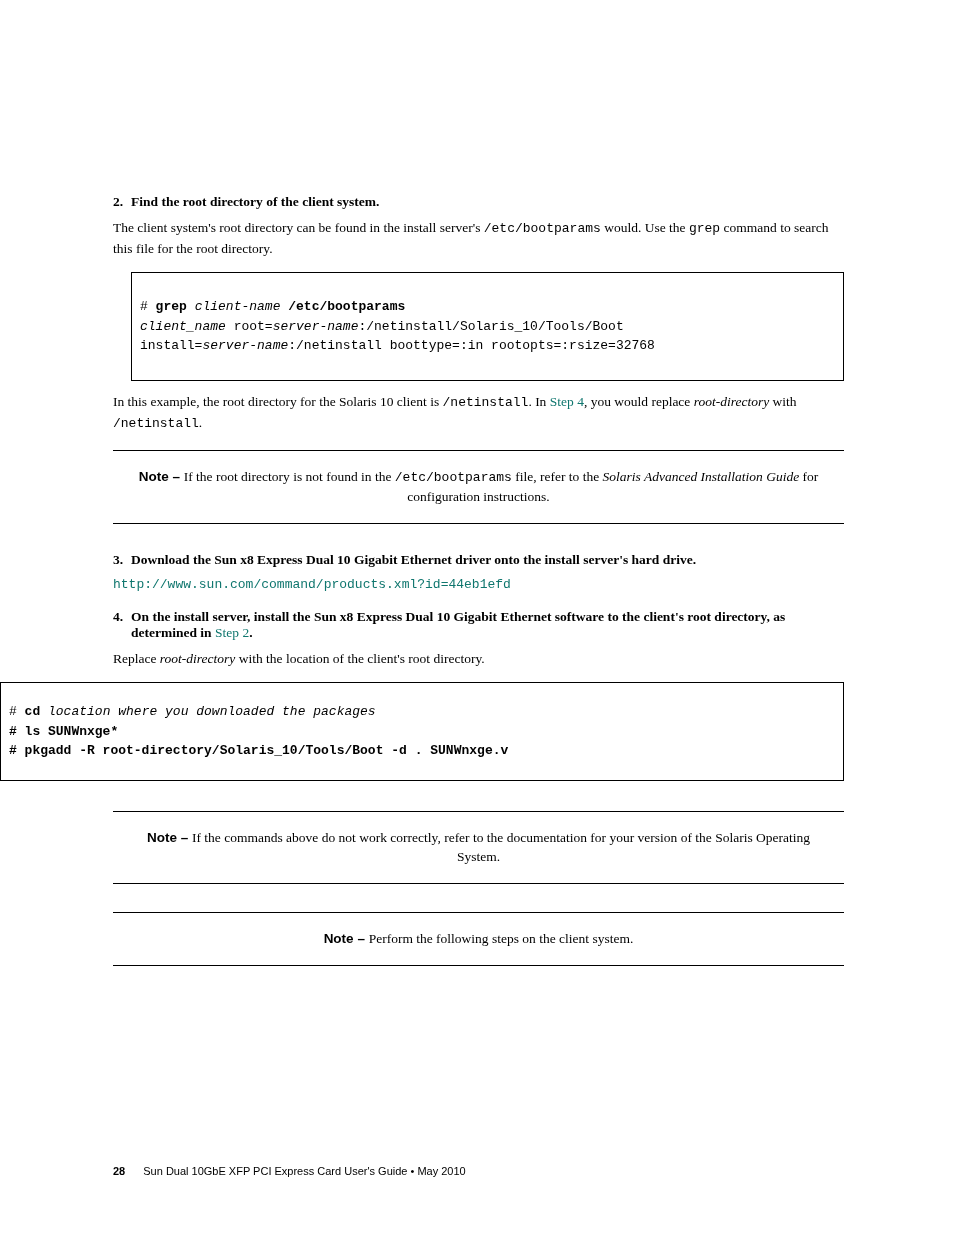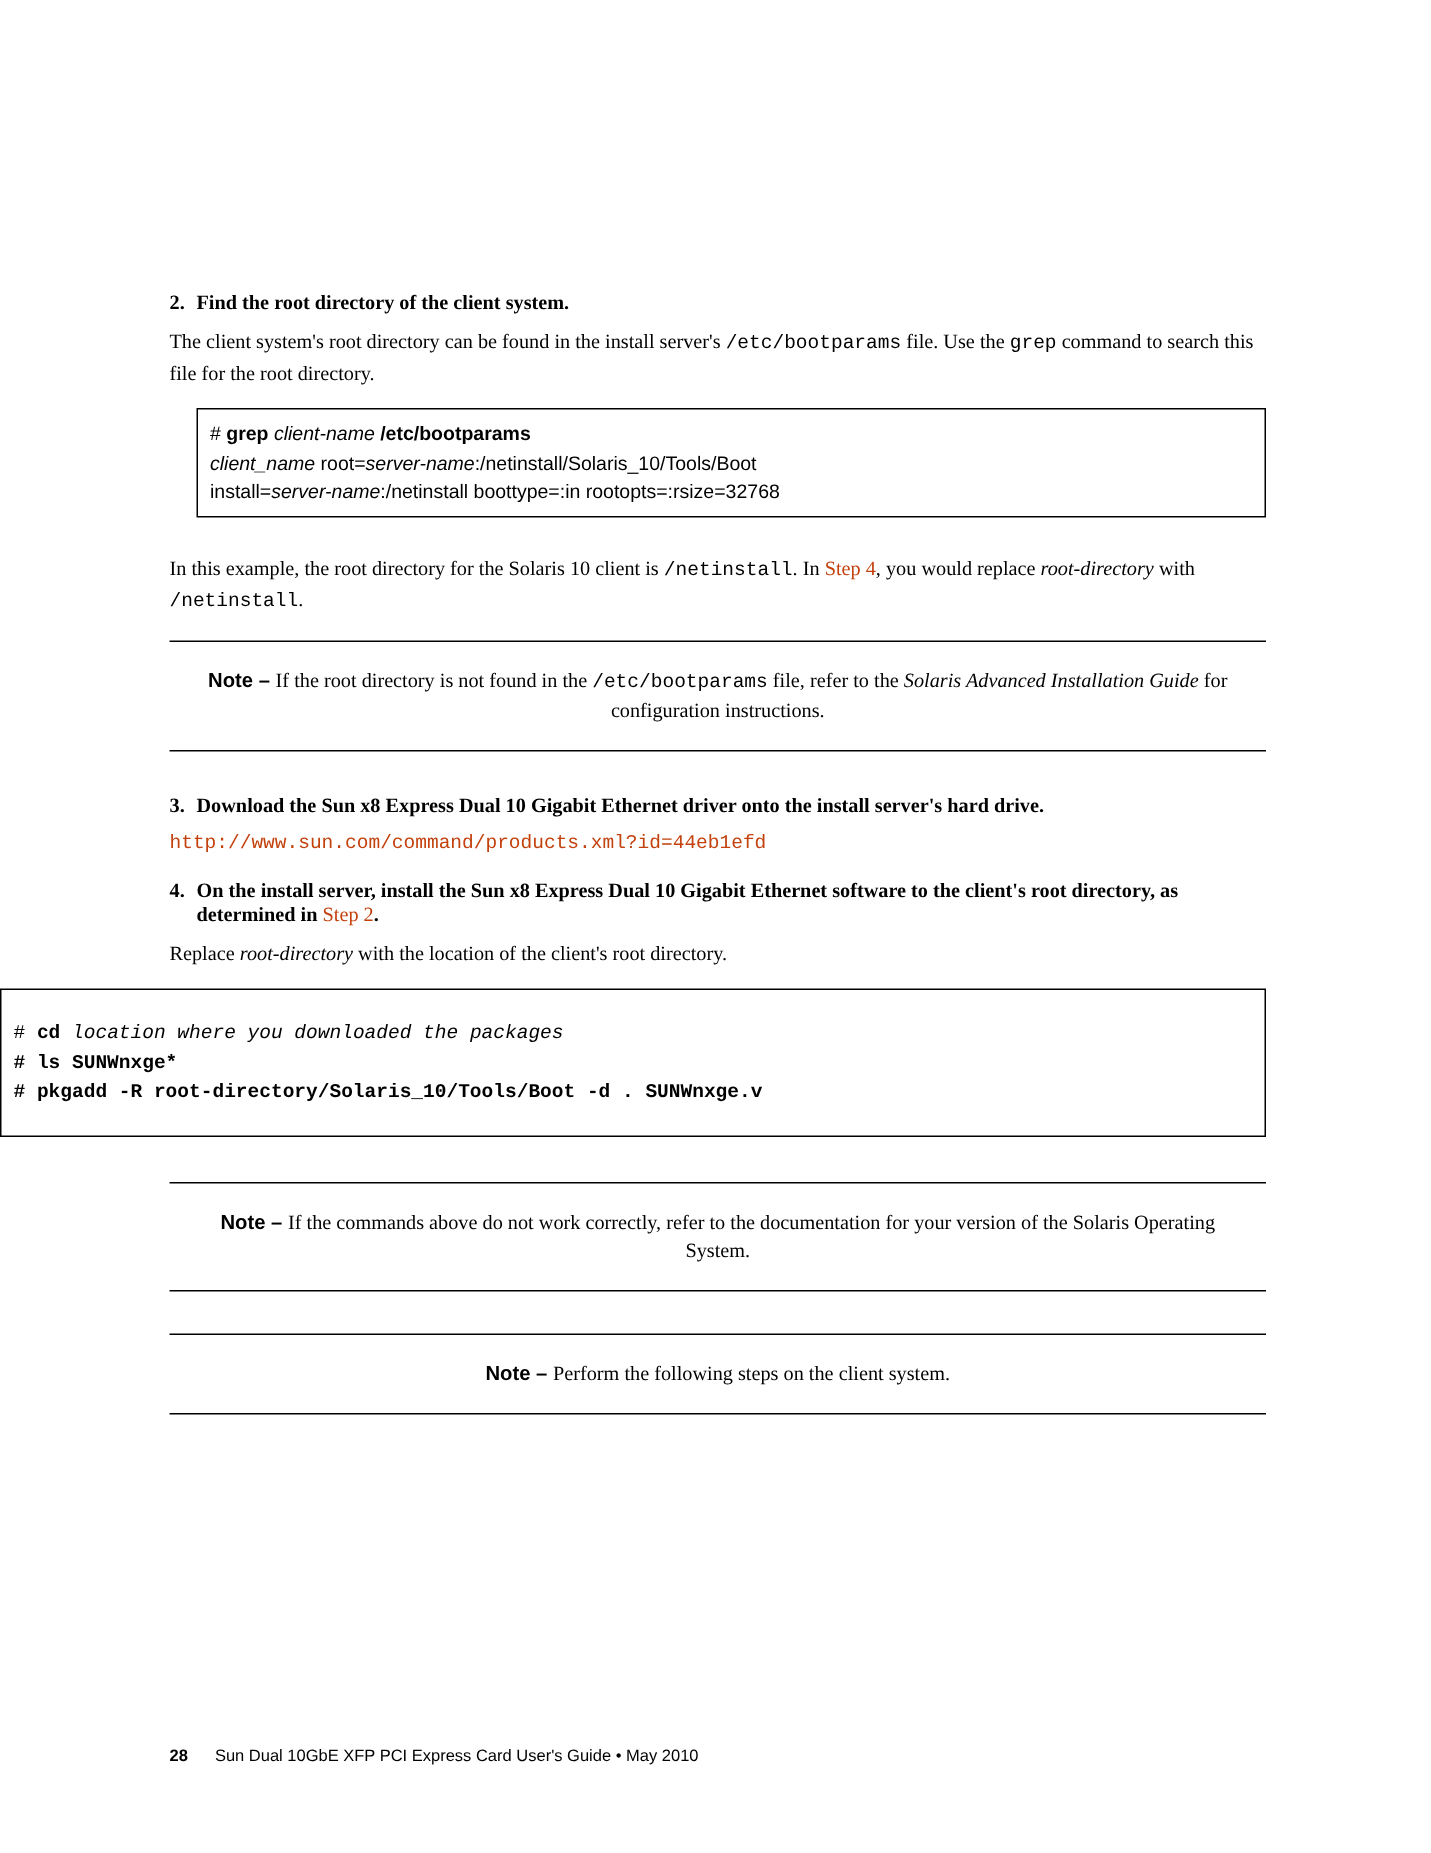--- a/index.html
+++ b/index.html
@@ -38,38 +38,38 @@
   }
   .mono {
     font-family: "Courier New", Courier, monospace;
     font-size: 13px;
   }
   .italic {
     font-style: italic;
   }
   .codebox {
     border: 1px solid #000;
-    padding: 6px 8px;
-    margin: 10px 0 24px 18px;
-    font-family: Liberation Sans, sans-serif;
+    padding: 24px 8px;
+    margin: 10px 0 11px 18px;
+    font-family: Liberation Mono, monospace;
     font-size: 13px;
     line-height: 1.5;
     white-space: pre-wrap;
   }
   .codebox-wide {
     border: 1px solid #000;
     padding: 19px 8px;
     margin: 10px 0 30px -113px;
     font-family: "Courier New", Courier, monospace;
     font-size: 13px;
     line-height: 1.5;
     white-space: pre-wrap;
   }
   .link {
-    color: #c2410c;
+    color: #0f766e;
   }
   hr.rule {
     border: none;
     border-top: 1.2px solid #000;
     margin: 16px 0;
   }
   .note-block {
     margin: 15px;
     text-align: center;
   }
@@ -93,21 +93,21 @@
 </head>
 <body>
 
 <div class="page">
 
   <div class="step">
     <div class="step-num">2.</div>
     <div class="step-head">Find the root directory of the client system.</div>
   </div>
   <div class="indent paragraph">
-    <span>The client system's root directory can be found in the install server's </span><span class="mono">/etc/bootparams</span><span> file. Use the </span><span class="mono">grep</span><span> command to search this file for the root directory.</span>
+    <span>The client system's root directory can be found in the install server's </span><span class="mono">/etc/bootparams</span><span> would. Use the </span><span class="mono">grep</span><span> command to search this file for the root directory.</span>
   </div>
 
   <div class="codebox"><span># </span><b><span>grep</span></b><i><span> client-name</span></i><b><span> /etc/bootparams</span></b>
 <i><span>client_name</span></i><span> root=</span><i><span>server-name</span></i><span>:/netinstall/Solaris_10/Tools/Boot</span>
 <span>install=</span><i><span>server-name</span></i><span>:/netinstall boottype=:in rootopts=:rsize=32768</span></div>
 
   <div class="indent paragraph">
     <span>In this example, the root directory for the Solaris 10 client is </span><span class="mono">/netinstall</span><span>. In </span><span class="link">Step 4</span><span>, you would replace </span><span class="italic">root-directory</span><span> with </span><span class="mono">/netinstall</span><span>.</span>
   </div>
 

